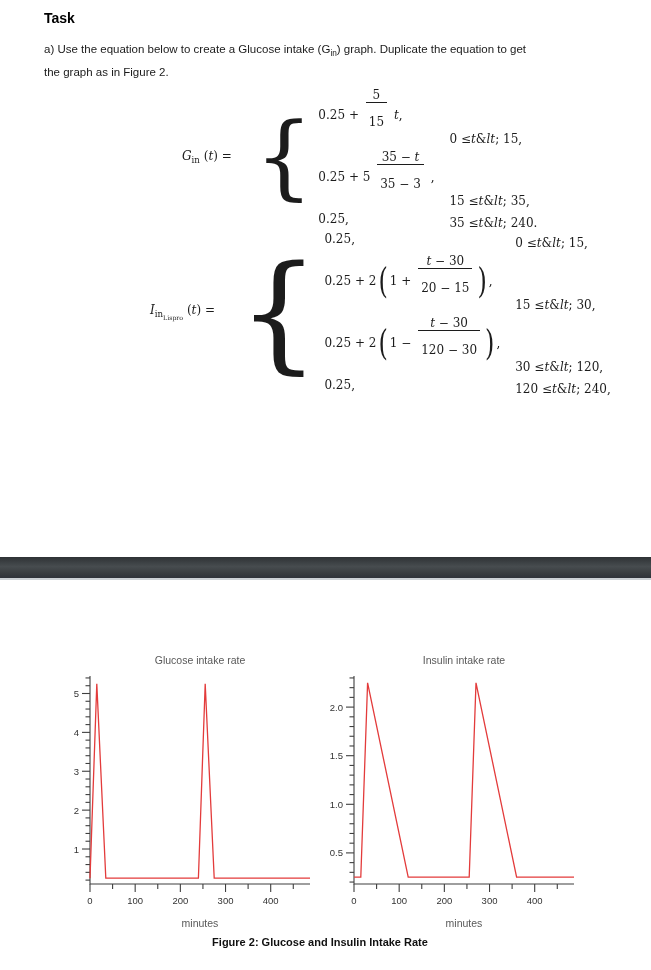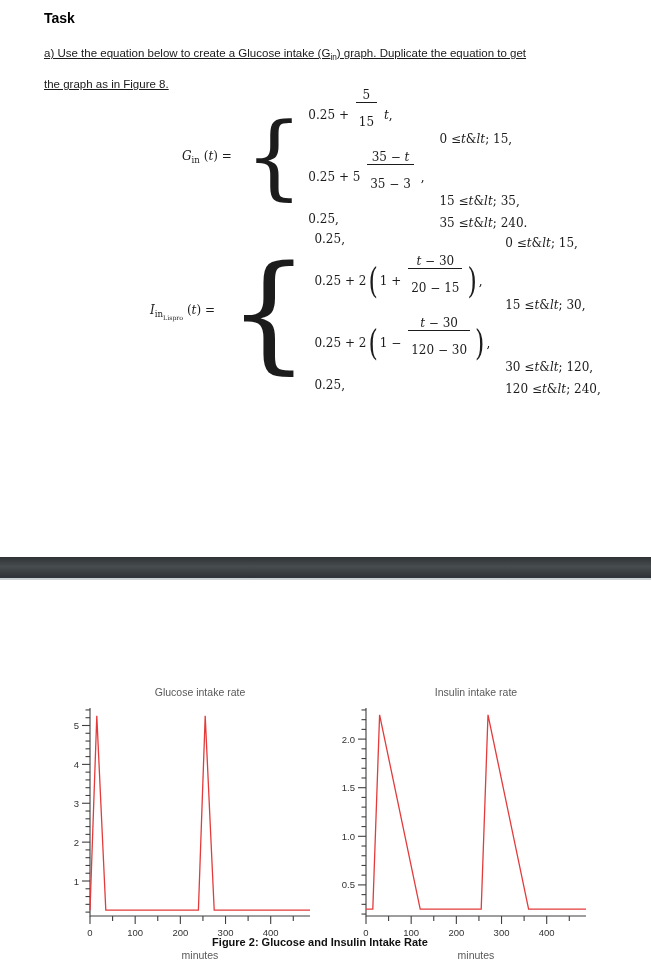--- a/index.html
+++ b/index.html
@@ -1,62 +1,62 @@
 <!DOCTYPE html>
 <html><head>
 <meta charset="utf-8">
 <style>
   html,body{margin:0;padding:0;background:#ffffff;}
   .page{position:relative;width:651px;height:970px;background:#ffffff;overflow:hidden;
         font-family:"Liberation Sans",sans-serif;color:#1b1b1b;}
   .heading{position:absolute;left:44px;top:10px;font-size:14px;font-weight:700;color:#000;}
-  .para{position:absolute;left:44px;width:560px;font-size:11.5px;line-height:26px;color:#1a1a1a;text-decoration:underline;}
+  .para{position:absolute;left:44px;width:560px;font-size:11.5px;line-height:19px;color:#1a1a1a;}
   .para-a{top:40px;}
   .para-b{top:187px;}
   .para .alt{font-size:12.4px;}
   sub{font-size:0.72em;}
   
   .equation{position:absolute;display:flex;align-items:center;
             font-family:"DejaVu Serif",serif;font-size:12px;color:#1c1c1c;}
   .eq-glucose{left:182px;top:84px;}
   .eq-insulin{left:150px;top:228px;}
-  .lhs{margin-right:10px;white-space:nowrap;}
+  .lhs{margin-right:20px;white-space:nowrap;}
   .brace{font-family:"DejaVu Serif",serif;line-height:1;margin:0 5px 0 3px;font-weight:400;}
   .eq-glucose .brace{font-size:92px;}
   .eq-insulin .brace{font-size:128px;}
   .eqrows{display:grid;grid-template-columns:auto auto;column-gap:15px;}
   .expr{display:flex;align-items:center;padding:4px 0;white-space:nowrap;}
   .cond{display:flex;align-items:flex-end;white-space:nowrap;}
   .mt{white-space:pre;}
   .frac{display:inline-flex;flex-direction:column;align-items:center;margin:0 3px;line-height:1.2;}
   .frac .num{padding:0 3px;}
   .frac .den{border-top:1px solid #1c1c1c;padding:12px 3px;}
   .bp{display:inline-block;font-size:24px;transform:scaleY(1.45);margin:0 2px;font-weight:400;}
   
   .divider{position:absolute;left:0;top:557px;width:651px;height:21px;
            background:linear-gradient(180deg,#2e3235 0%,#474c4f 45%,#3a3e41 75%,#2f333a 100%);
            border-bottom:2px solid #ccd1d5;}
   
-  .figure-row{position:absolute;left:54px;top:646px;display:flex;gap:14px;margin-top:32px;}
+  .figure-row{position:absolute;left:54px;top:646px;display:flex;gap:2px;}
   .chart{display:block;}
   .ct{font-family:"Liberation Sans",sans-serif;font-size:10.5px;fill:#595959;text-anchor:middle;}
   .tl{font-family:"Liberation Sans",sans-serif;font-size:9.5px;fill:#333;}
   .ax{stroke:#3f3f3f;stroke-width:1.1;fill:none;}
   .dl{fill:none;stroke-width:1.3;}
   .caption{position:absolute;left:0;top:936px;width:640px;text-align:center;
            font-size:11px;font-weight:700;color:#101010;}
 </style>
 </head>
 <body>
 
 <div class="page">
 
   <div class="heading">Task</div>
 
-  <div class="para para-a"><span>a) Use the equation below to create a Glucose intake (G</span><sub>in</sub><span>) graph. Duplicate the equation to get</span><br><span>the graph as in Figure 8.</span></div>
+  <div class="para para-a"><span>a) Use the equation below to create a Glucose intake (G</span><sub>in</sub><span>) graph. Duplicate the equation to get</span><br><span>the graph as in Figure 2.</span></div>
 
   <div class="equation eq-glucose">
     <span class="lhs"><i>G</i><sub>in</sub> (<i>t</i>) =</span>
     <span class="brace">{</span>
     <div class="eqrows">
         <div class="expr">
           <span class="mt">0.25 + </span>
           <span class="frac">
             <span class="num">5</span>
             <span class="den">15</span>

